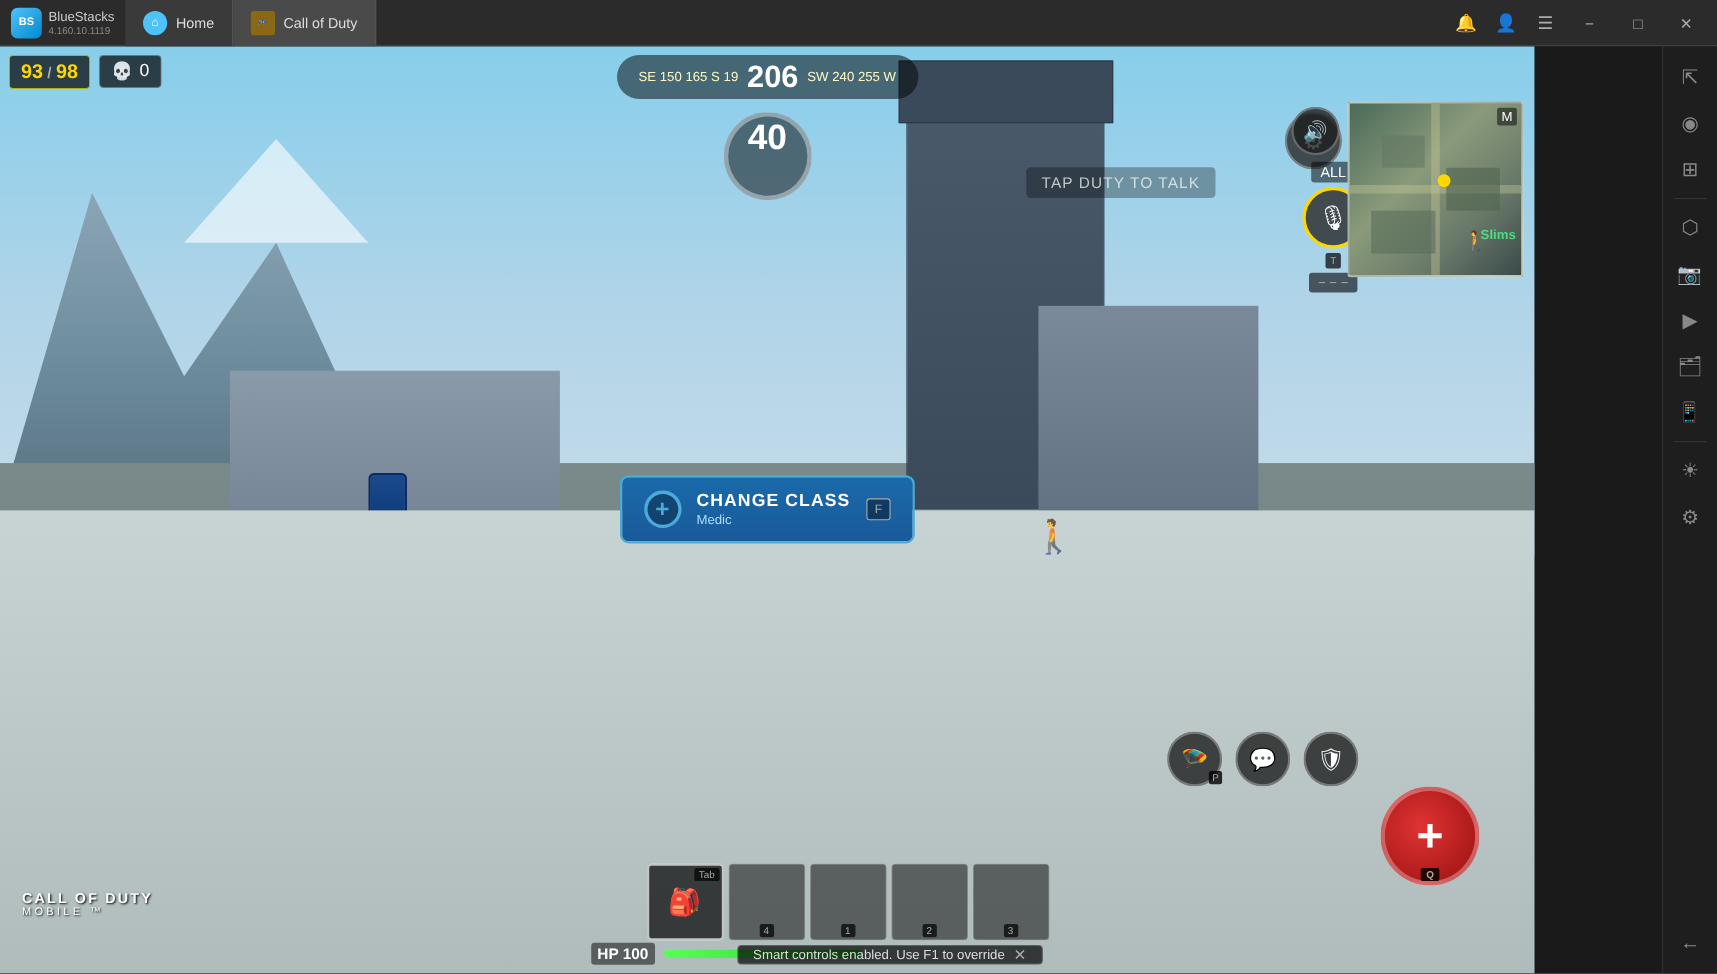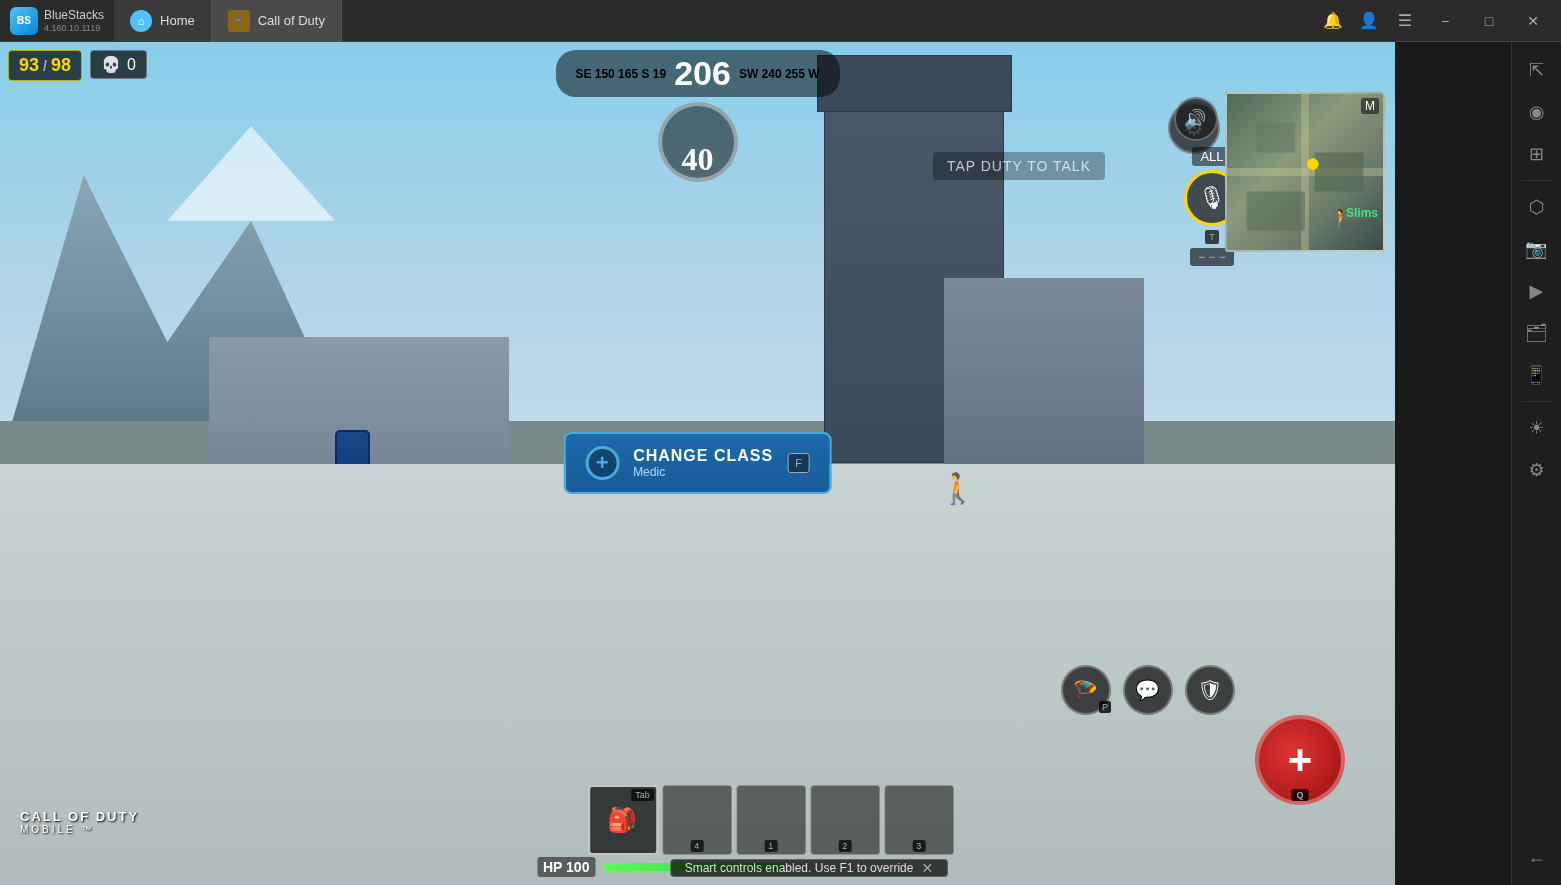--- a/index.html
+++ b/index.html
@@ -262,44 +262,43 @@
       border-radius: 20px;
       padding: 4px 20px;
       color: white;
       font-size: 13px;
       display: flex;
       align-items: center;
       gap: 8px;
       white-space: nowrap;
     }
     .bearing-highlight {
-      font-size: 34px;
+      font-size: 28px;
       font-weight: bold;
       color: white;
     }
-    .compass-dir { color: #000000; font-size: 12px; font-weight: bold; }
+    .compass-dir { color: #fef9c3; font-size: 12px; }
 
     
     #timer-circle {
       position: absolute;
       top: 60px;
       left: 50%;
       transform: translateX(-50%);
       width: 80px;
       height: 80px;
       border-radius: 50%;
       border: 4px solid rgba(255,255,255,0.4);
       background: rgba(0,0,0,0.5);
       display: flex;
-      align-items: flex-end;
+      align-items: flex-start;
       justify-content: center;
       color: white;
       font-size: 32px;
       font-weight: bold;
-      font-family: Liberation Serif, serif;
     }
 
     
     #tap-to-talk {
       position: absolute;
       top: 110px;
       right: 290px;
       background: rgba(0,0,0,0.3);
       color: rgba(255,255,255,0.7);
       font-size: 14px;

